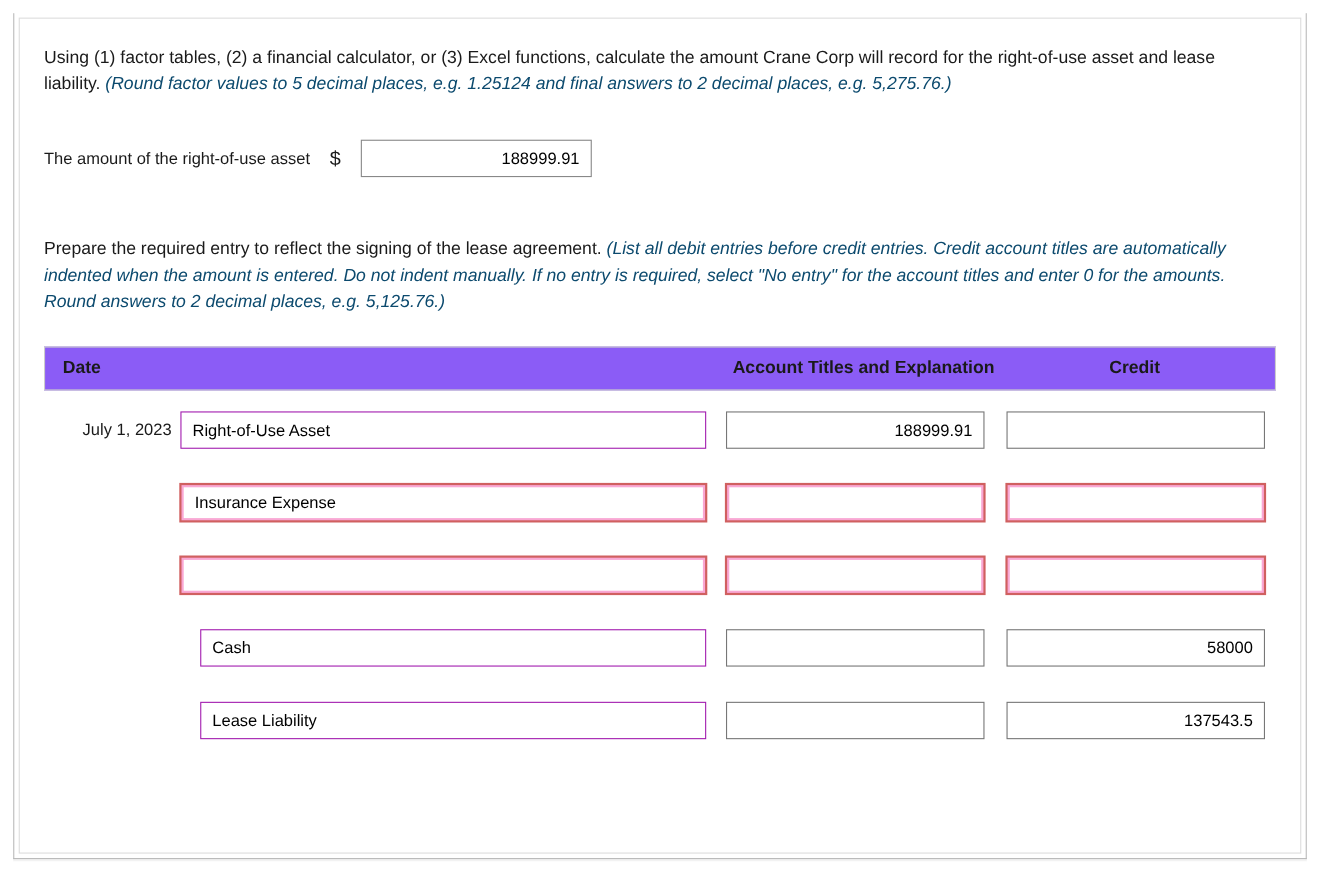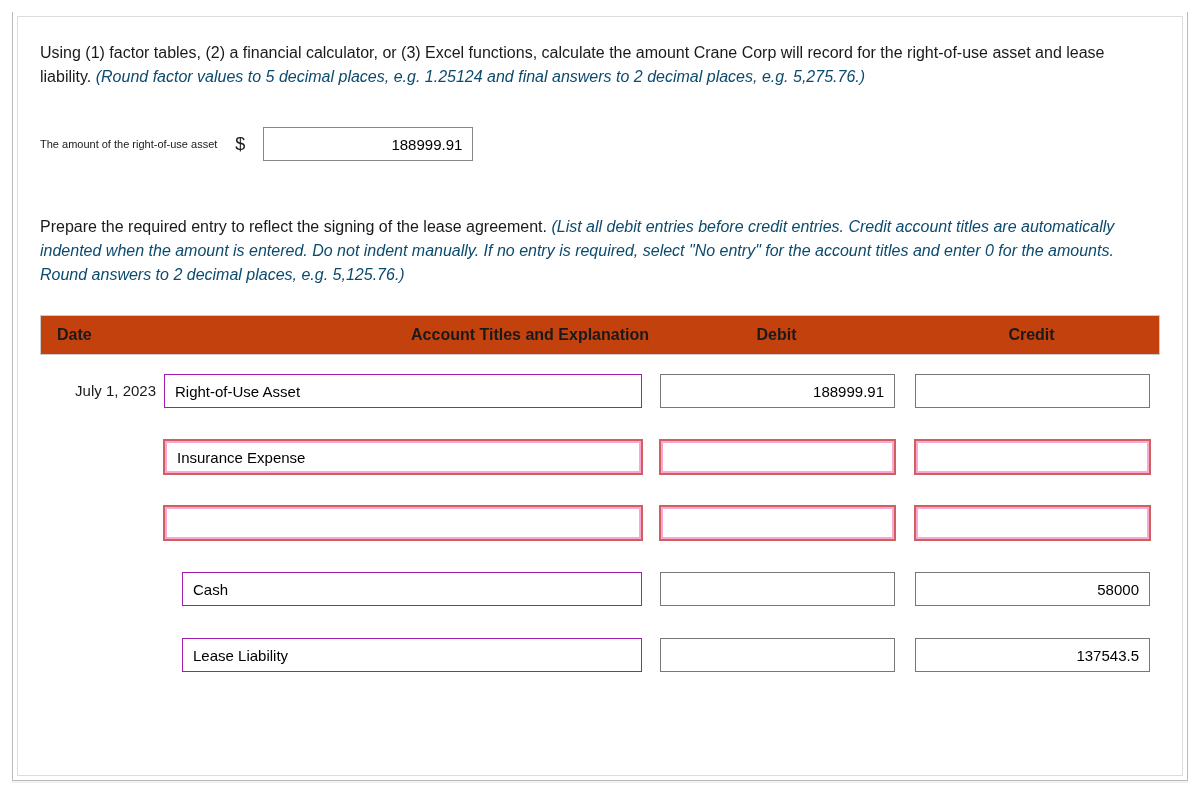--- a/index.html
+++ b/index.html
@@ -32,41 +32,41 @@
   .red-italic {
     color: #0c4a6e;
     font-style: italic;
   }
   .amount-row {
     display: flex;
     align-items: center;
     gap: 18px;
     margin: 38px 0 54px 0;
   }
-  .amount-label { font-size: 11px; }
+  .amount-label { font-size: 15px; }
   .dollar { font-size: 18px; }
   .amount-input {
     width: 210px;
     height: 34px;
     border: 1px solid #888;
     padding: 0 10px;
     text-align: right;
     font-size: 15px;
     font-family: inherit;
   }
   .prepare-text {
     margin: 0 0 28px 0;
     line-height: 1.5;
   }
   .jtable {
     width: 100%;
   }
   .jhead {
     display: flex;
-    background: #c2410c;
+    background: #8b5cf6;
     border: 1px solid #ccc;
     height: 40px;
     align-items: center;
     font-weight: bold;
   }
   .col-date   { width: 120px; padding-left: 16px; text-align: left; }
   .col-acct   { flex: 1; padding-left: 4px; text-align: right; }
   .col-debit  { width: 255px; text-align: center; }
   .col-credit { width: 255px; text-align: center; }
 
@@ -137,21 +137,20 @@
 
       <p class="prepare-text">
         <span>Prepare the required entry to reflect the signing of the lease agreement. </span>
         <span class="red-italic">(List all debit entries before credit entries. Credit account titles are automatically indented when the amount is entered. Do not indent manually. If no entry is required, select "No entry" for the account titles and enter 0 for the amounts. Round answers to 2 decimal places, e.g. 5,125.76.)</span>
       </p>
 
       <div class="jtable">
         <div class="jhead">
           <div class="col-date">Date</div>
           <div class="col-acct">Account Titles and Explanation</div>
-          <div class="col-debit">Debit</div>
           <div class="col-credit">Credit</div>
         </div>
 
         <div id="journal-body">
             <div class="jrow">
               <div class="col-date">July 1, 2023</div>
               <div class="acct-cell"><input type="text" class="acct-input" value="Right-of-Use Asset" style=""></div>
               <div class="num-cell"><input type="text" class="num-input" value="188999.91" style=""></div>
               <div class="num-cell"><input type="text" class="num-input" style=""></div>
             </div>

